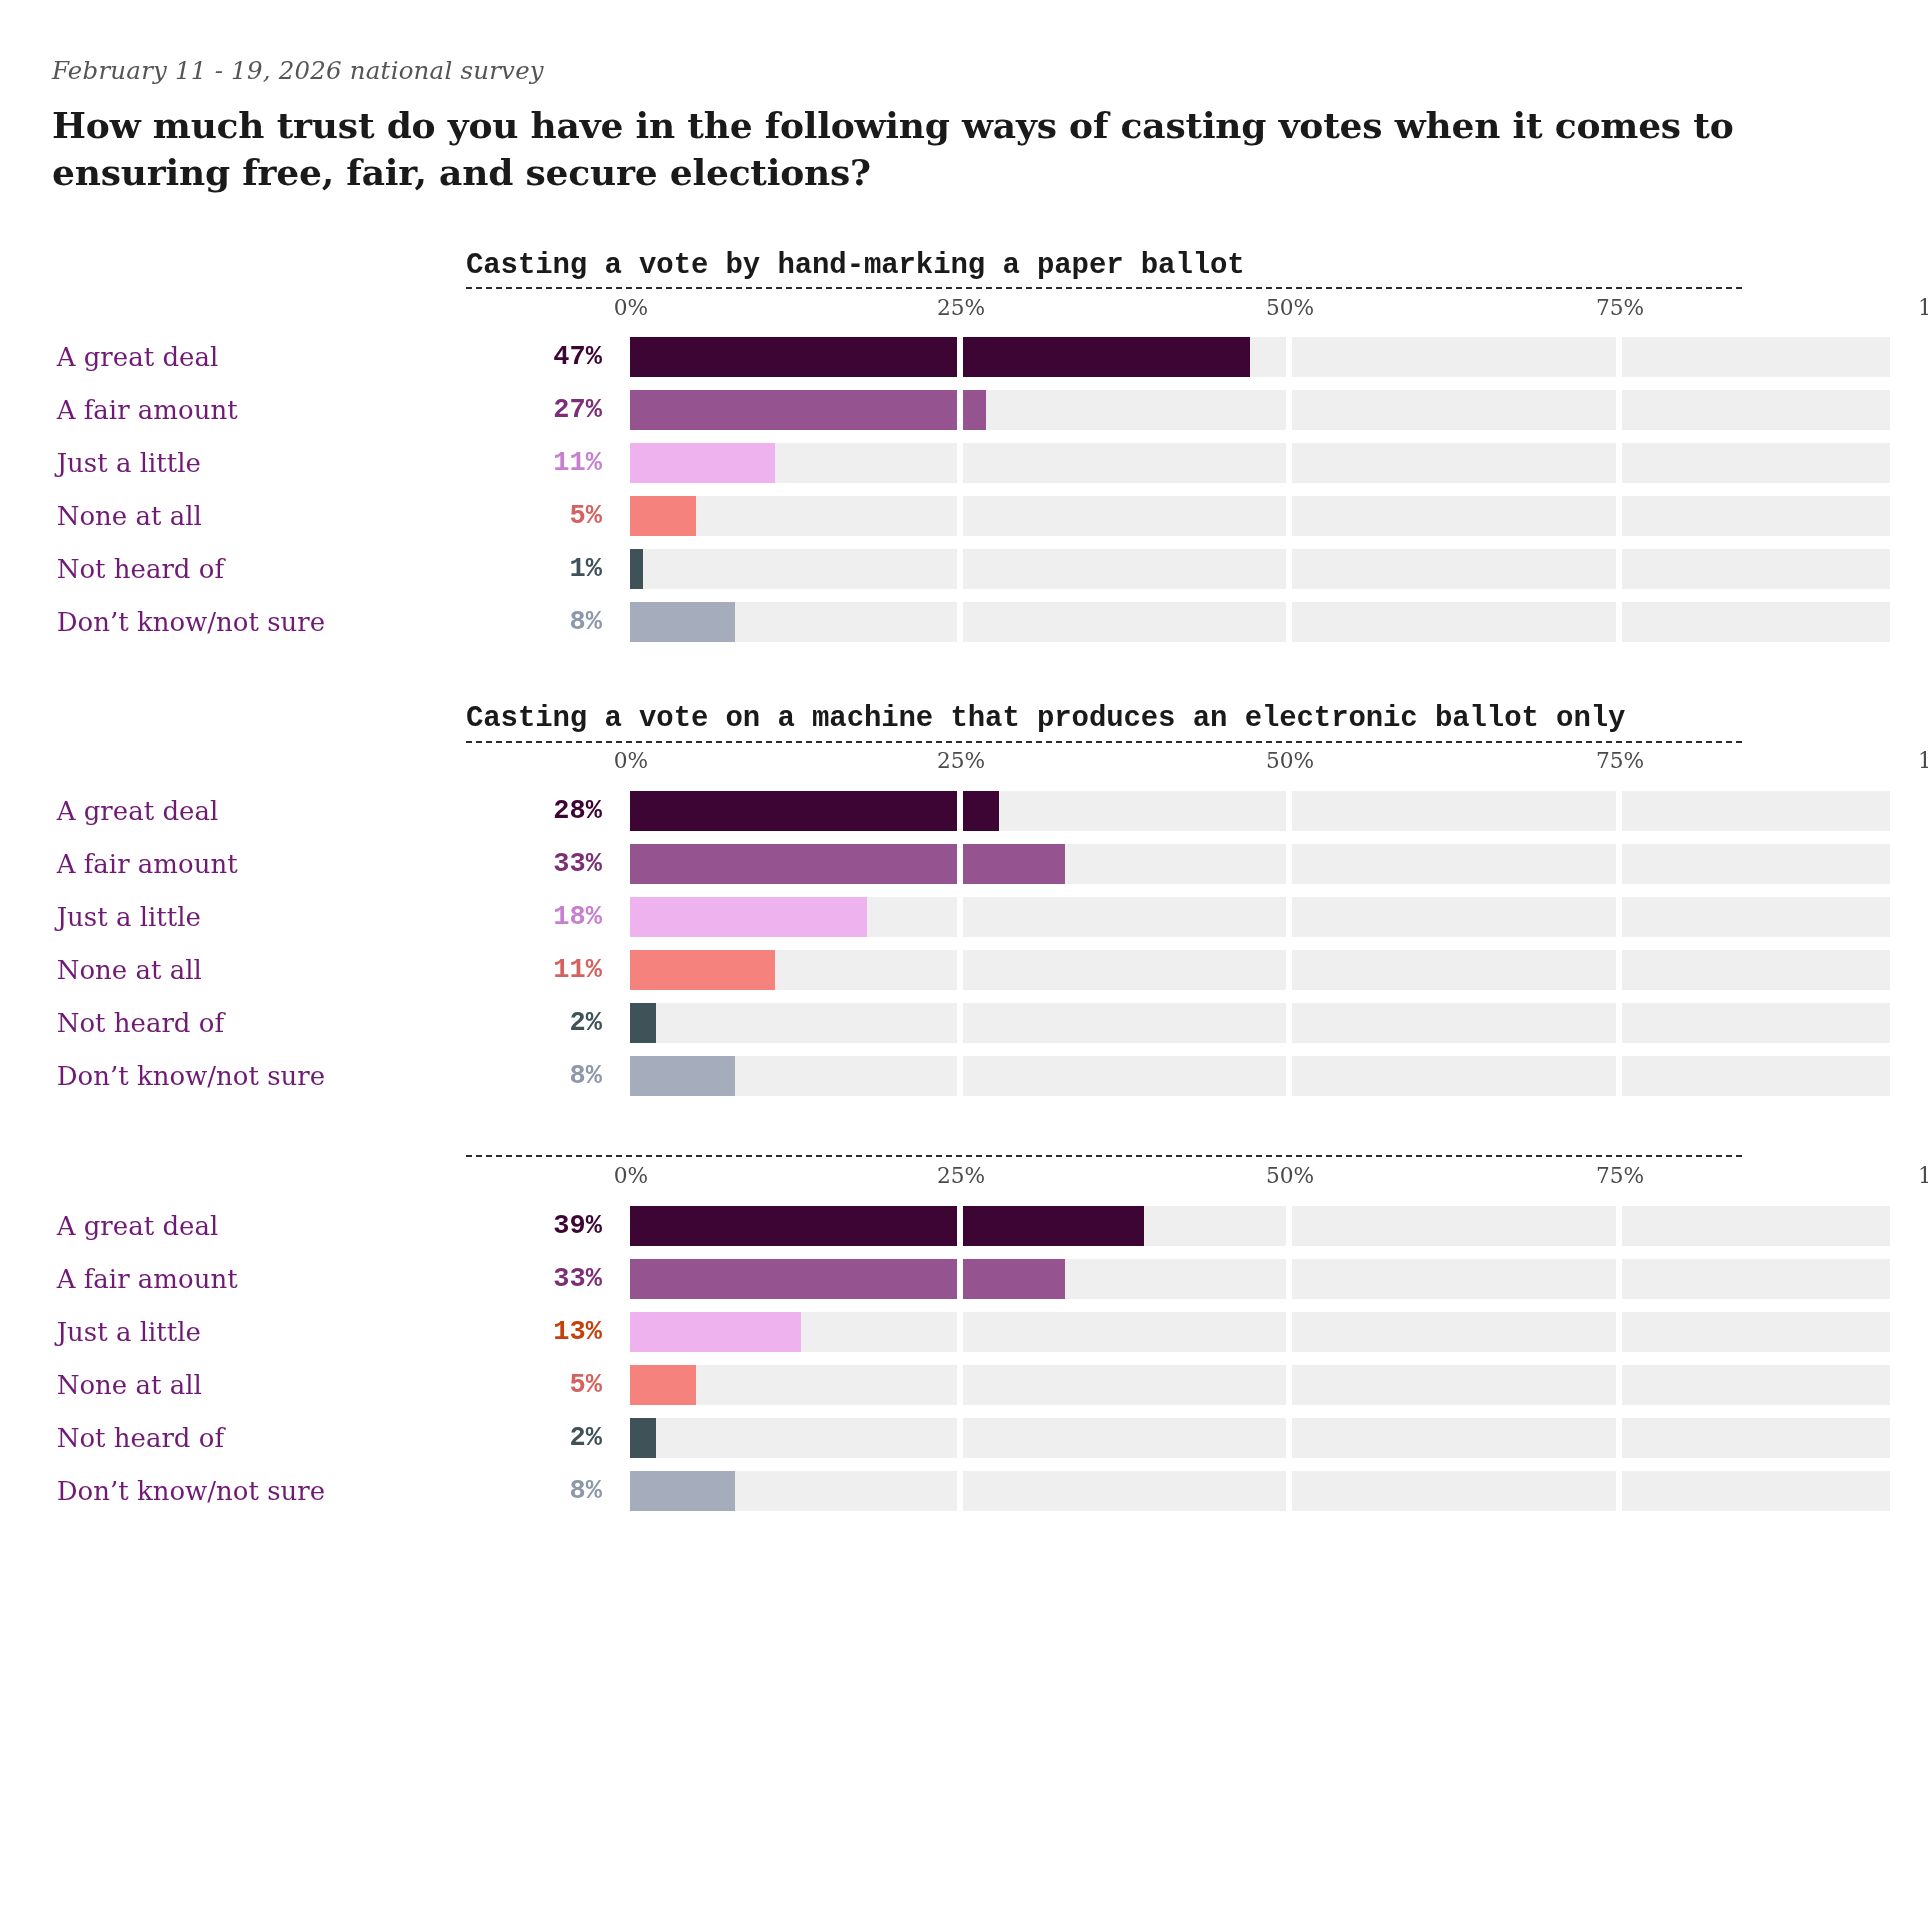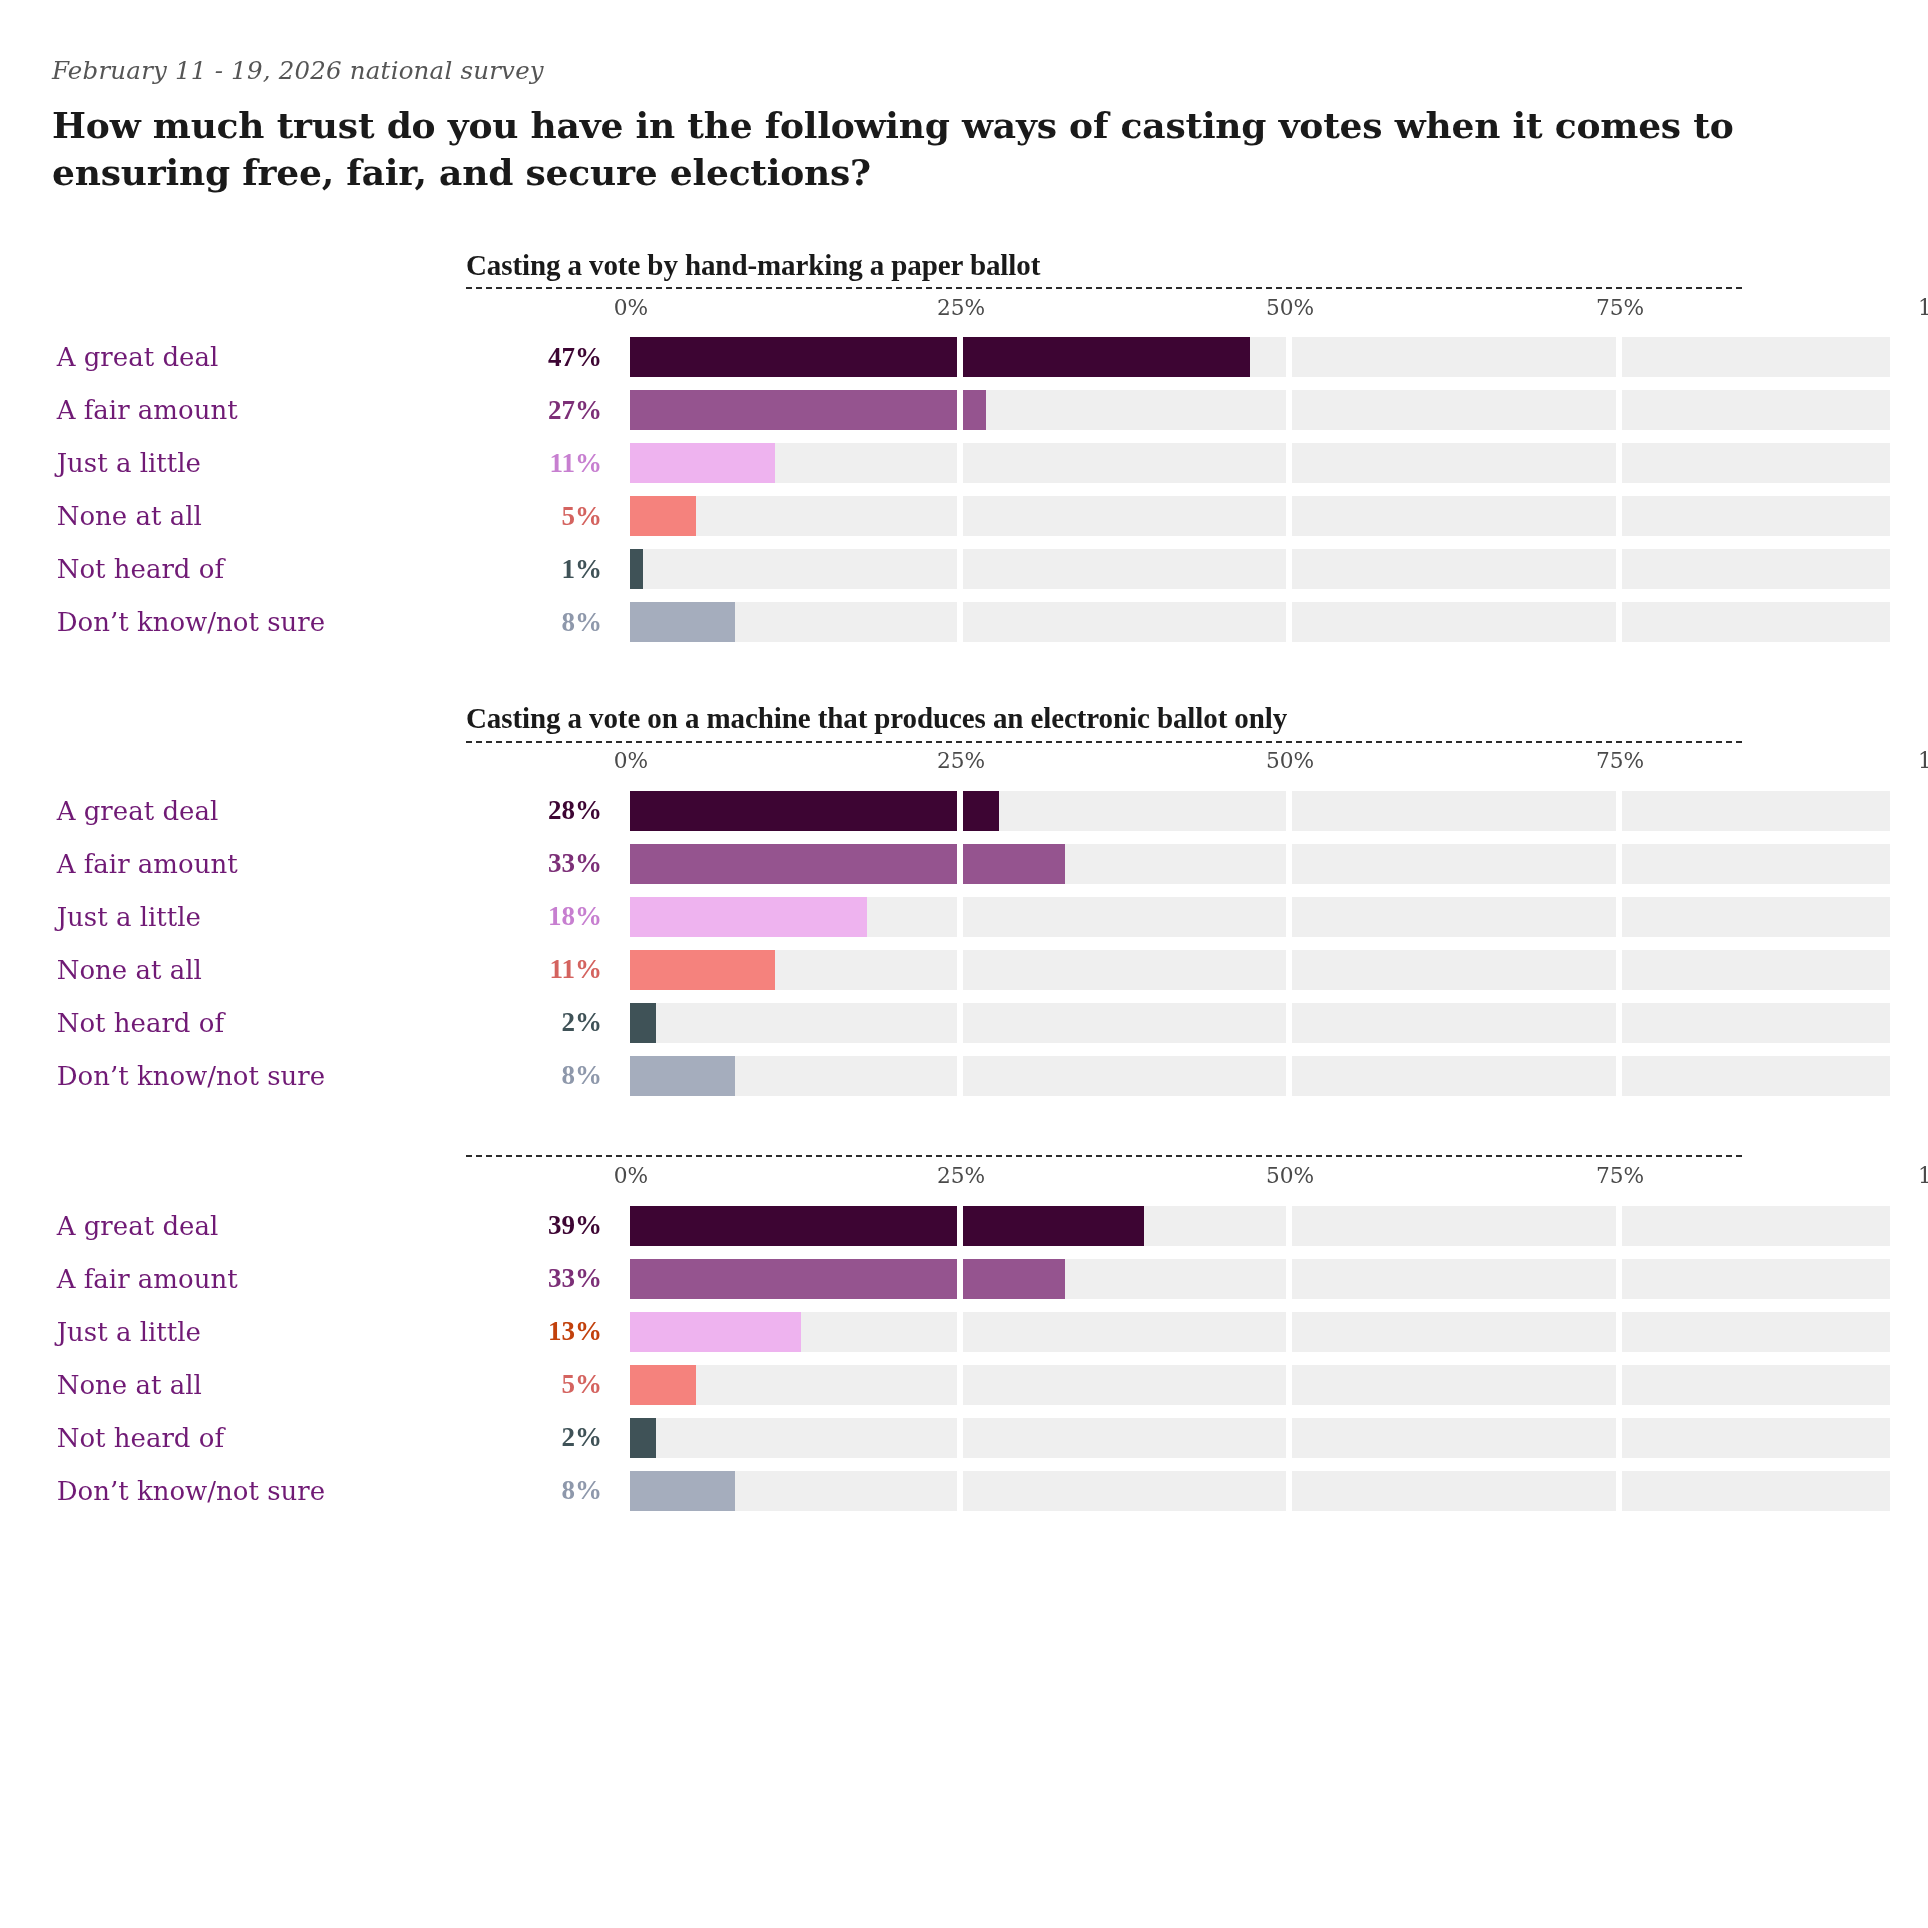--- a/index.html
+++ b/index.html
@@ -42,21 +42,21 @@
   .panel {
     position: relative;
     margin-top: 53px;
   }
   .panel-header {
     margin-left: 414px;
     margin-right: 38px;
     position: relative;
   }
   .panel-title {
-    font-family: Liberation Serif, serif;
+    font-family: Liberation Mono, monospace;
     font-weight: bold;
     font-size: 29px;
     color: #1a1a1a;
     display: inline-block;
     padding-bottom: 5.6px;
     letter-spacing: -0.1px;
   }
   .panel-rule {
     border: none;
     border-top: 2.8px dashed #2b2b2b;
@@ -96,21 +96,21 @@
     font-family: "DejaVu Serif", "Liberation Serif", serif;
     font-size: 26px;
     color: #701a75;
     padding-left: 4.7px;
     box-sizing: border-box;
     white-space: nowrap;
   }
   .row-value {
     width: 85px;
     text-align: right;
-    font-family: Liberation Serif, serif;
+    font-family: Liberation Mono, monospace;
     font-weight: bold;
     font-size: 27px;
     padding-right: 0px;
     box-sizing: border-box;
     white-space: nowrap;
   }
   .track {
     position: relative;
     margin-left: 28px;
     width: 1318px;

